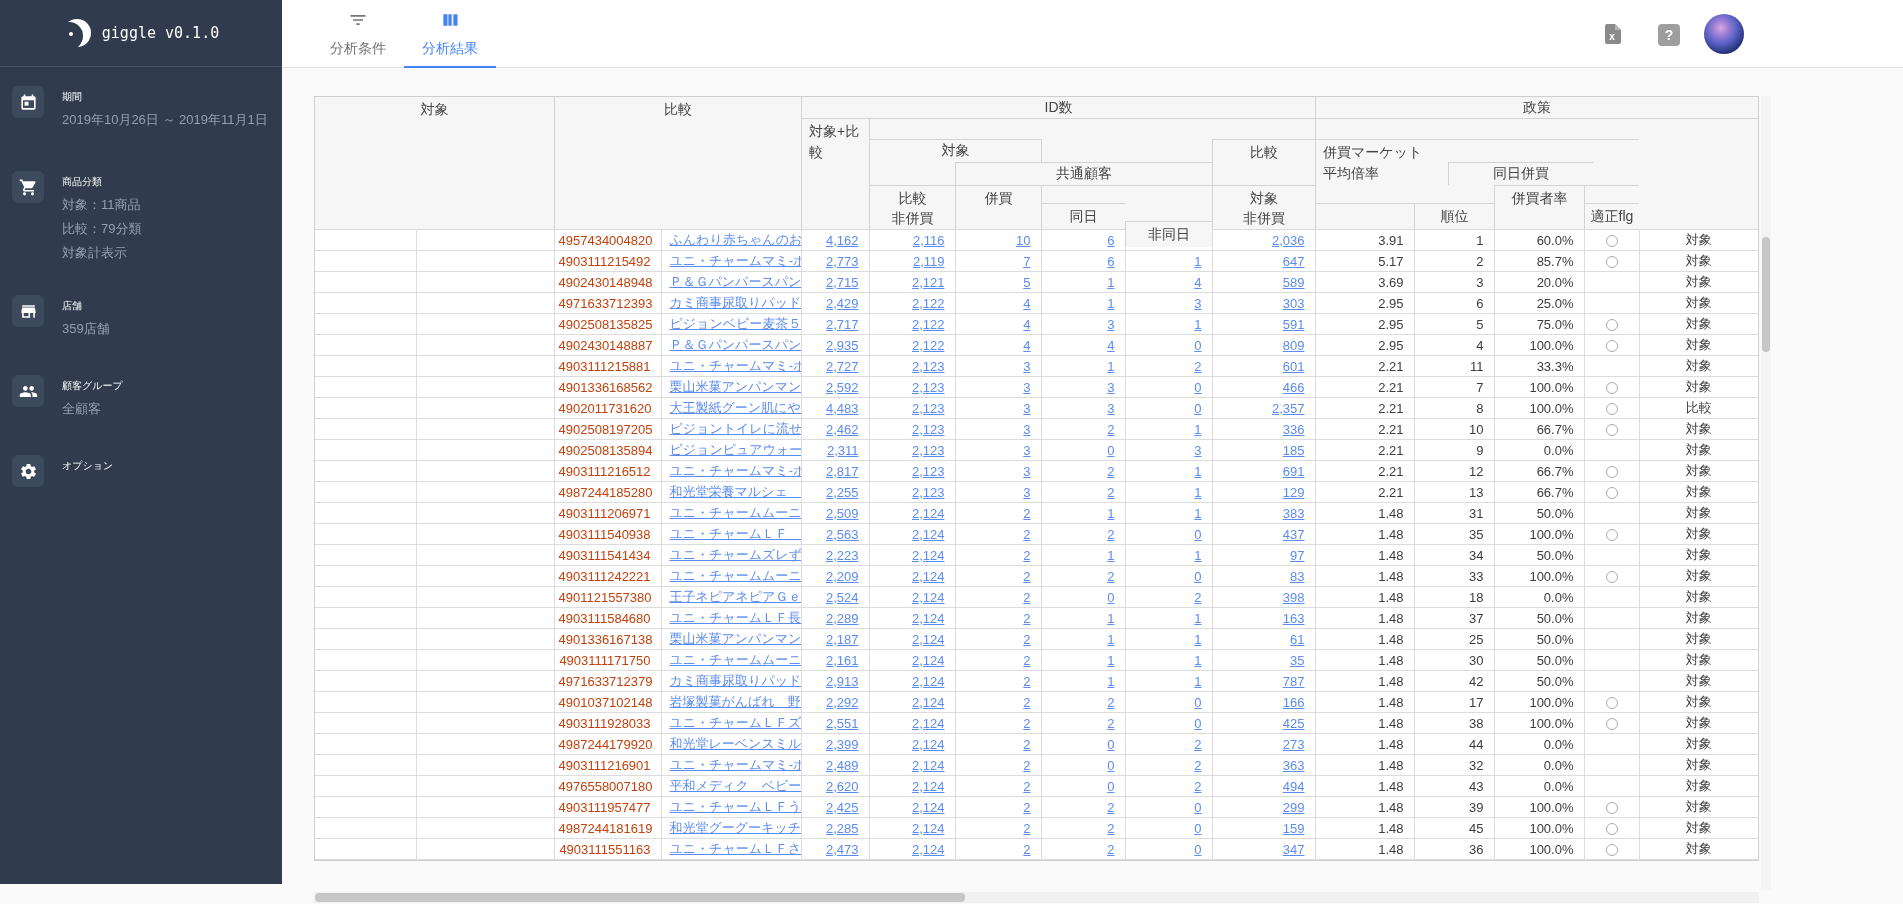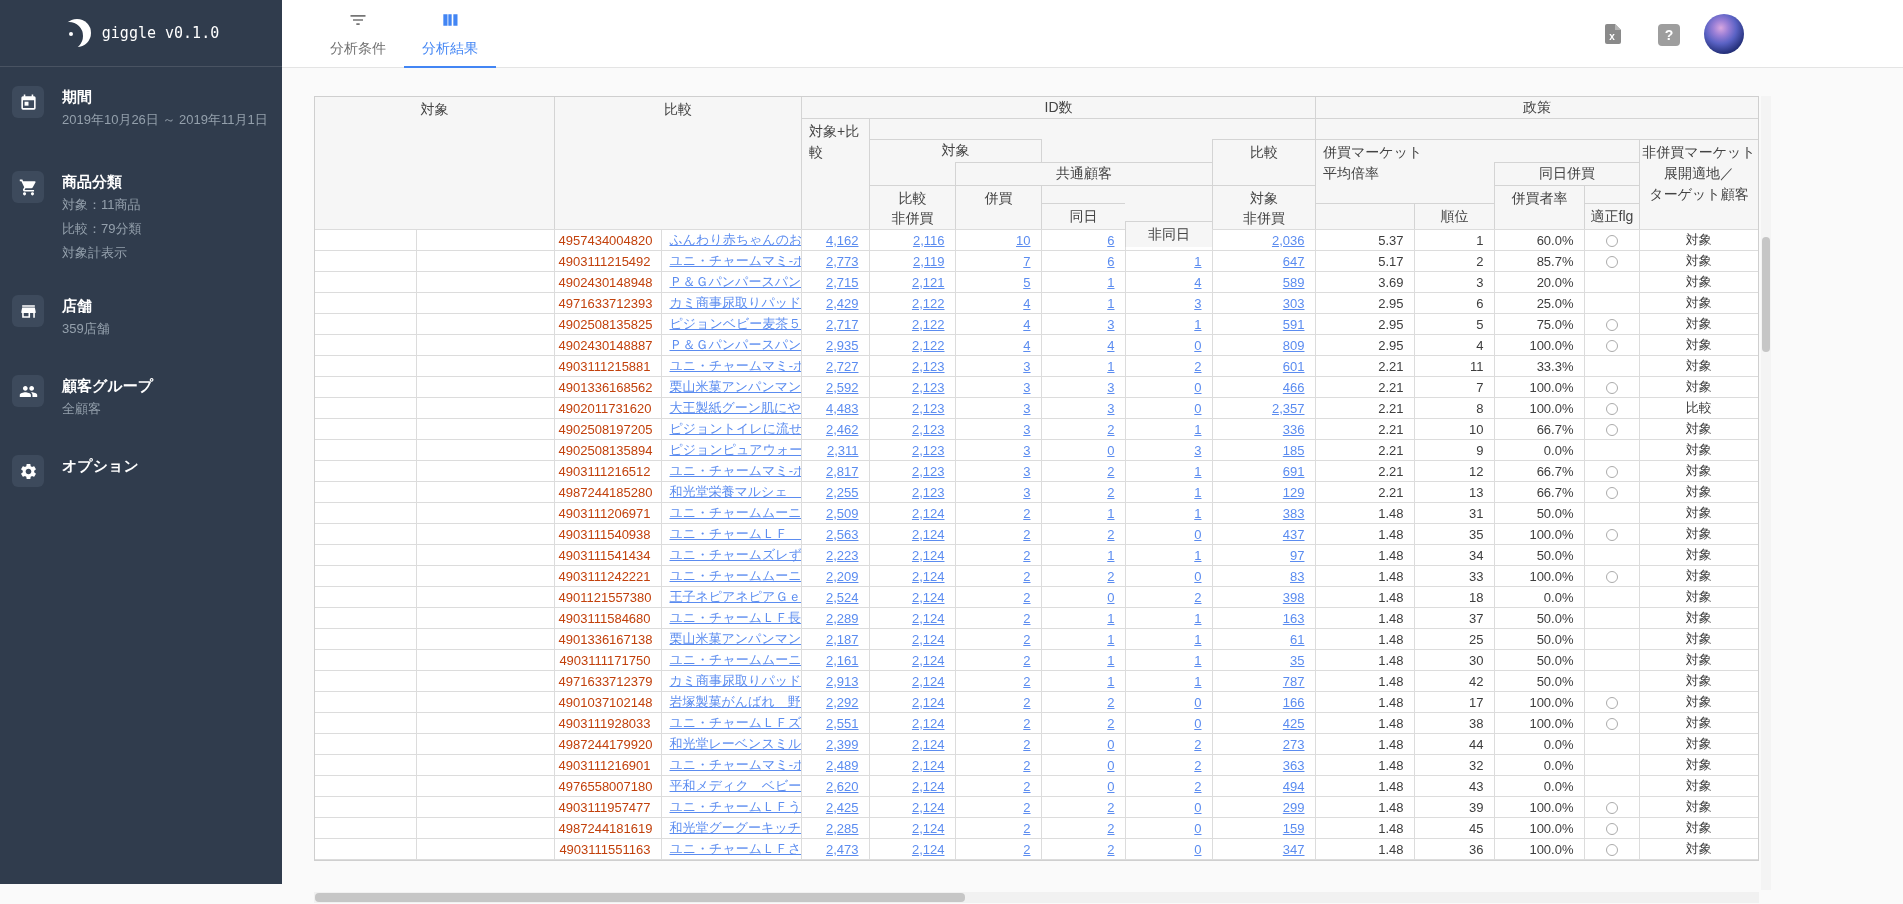--- a/index.html
+++ b/index.html
@@ -16,21 +16,21 @@
     box-shadow: inset -8px 3px 0 0 #ffffff; position:relative; }
   .logo-moon::after { content:""; position:absolute; left:6px; top:13px; width:4px;
     height:4px; border-radius:50%; background:#fff; }
   .logo-text { color:#fff; font-family:"DejaVu Sans Mono", monospace; font-size:15px; }
   .side-item { position:absolute; left:0; width:282px; display:flex; cursor:pointer; }
   .side-icon-box { position:absolute; left:12px; top:0; width:32px; height:32px;
     border-radius:6px; background:#3d4a5c; display:flex; align-items:center;
     justify-content:center; }
   .side-icon-box svg { width:19px; height:19px; }
   .side-text { position:absolute; left:62px; top:0; }
-  .side-label { color:#ffffff; font-size:15px; font-weight:700; line-height:22px; }
+  .side-label { color:#ffffff; font-size:10px; font-weight:400; line-height:22px; }
   .side-detail { color:#94a0ac; font-size:13px; line-height:24px; }
   .side-detail:first-of-type { margin-top:10px; }
 
   
   .main { position:absolute; left:282px; top:0; width:1621px; height:904px; }
   .topbar { position:absolute; left:0; top:0; width:1621px; height:68px;
     background:#ffffff; border-bottom:1px solid #e4e4e4; }
   .tabs { position:absolute; left:30px; top:0; height:68px; display:flex; }
   .tab { width:92px; height:68px; display:flex; flex-direction:column;
     align-items:center; justify-content:center; gap:6px; cursor:pointer;
@@ -200,28 +200,23 @@
             <div class="hcell bl bt" style="left: 554px; top: 21px; width: 446px; height: 21px;"></div>
             <div class="hcell bl bt" style="left: 1000px; top: 21px; width: 443px; height: 21px;"></div>
             <div class="hcell al-center bl bt" style="left: 554px; top: 42px; width: 172px; height: 23px;">対象</div>
             <div class="hcell bl" style="left: 726px; top: 42px; width: 171px; height: 23px;"></div>
             <div class="hcell al-topcenter bl bt" style="left: 897px; top: 42px; width: 103px; height: 46px;">比較</div>
             <div class="hcell al-topleft bl bt" style="left: 1000px; top: 42px; width: 179px; height: 64px;">
               <div>併買マーケット</div>
               <div>平均倍率</div>
             </div>
             <div class="hcell bt" style="left: 1179px; top: 42px; width: 145px; height: 23px;"></div>
-            <div class="hcell al-topcenter bl bt" style="left: 1324px; top: 42px; width: 119px; height: 90px;">
-              <div>非併買マーケット</div>
-              <div>展開適地／</div>
-              <div>ターゲット顧客</div>
-            </div>
             <div class="hcell bl" style="left: 554px; top: 65px; width: 86px; height: 23px;"></div>
             <div class="hcell al-center bl bt" style="left: 640px; top: 65px; width: 257px; height: 23px;">共通顧客</div>
-            <div class="hcell al-center bl bt" style="left: 1179px; top: 65px; width: 145px; height: 23px;">同日併買</div>
+            <div class="hcell al-center bl bt" style="left: 1133px; top: 65px; width: 145px; height: 23px;">同日併買</div>
             <div class="hcell al-center2 bl bt" style="left: 554px; top: 88px; width: 86px; height: 44px;">
               <div>比較</div>
               <div>非併買</div>
             </div>
             <div class="hcell al-topcenter bl bt" style="left: 640px; top: 88px; width: 86px; height: 44px;">併買</div>
             <div class="hcell bl bt" style="left: 726px; top: 88px; width: 171px; height: 18px;"></div>
             <div class="hcell al-center2 bl bt" style="left: 897px; top: 88px; width: 103px; height: 44px;">
               <div>対象</div>
               <div>非併買</div>
             </div>
@@ -256,21 +251,21 @@
                 <td class="c-blank"></td>
                 <td class="c-blank"></td>
                 <td class="c-code">4957434004820</td>
                 <td class="c-name"><span class="cell-link">ふんわり赤ちゃんのお…</span></td>
                 <td class="c-num"><span class="cell-link">4,162</span></td>
                 <td class="c-num"><span class="cell-link">2,116</span></td>
                 <td class="c-num"><span class="cell-link">10</span></td>
                 <td class="c-num"><span class="cell-link">6</span></td>
                 <td class="c-num"><span class="cell-link">4</span></td>
                 <td class="c-num"><span class="cell-link">2,036</span></td>
-                <td class="c-plain-num">5.37</td>
+                <td class="c-plain-num">3.91</td>
                 <td class="c-plain-num">1</td>
                 <td class="c-plain-num">60.0%</td>
                 <td class="c-center"><span class="flag-circle"></span></td>
                 <td class="c-center">対象</td>
               </tr>
               <tr>
                 <td class="c-blank"></td>
                 <td class="c-blank"></td>
                 <td class="c-code">4903111215492</td>
                 <td class="c-name"><span class="cell-link">ユニ・チャームマミ-ポ…</span></td>

